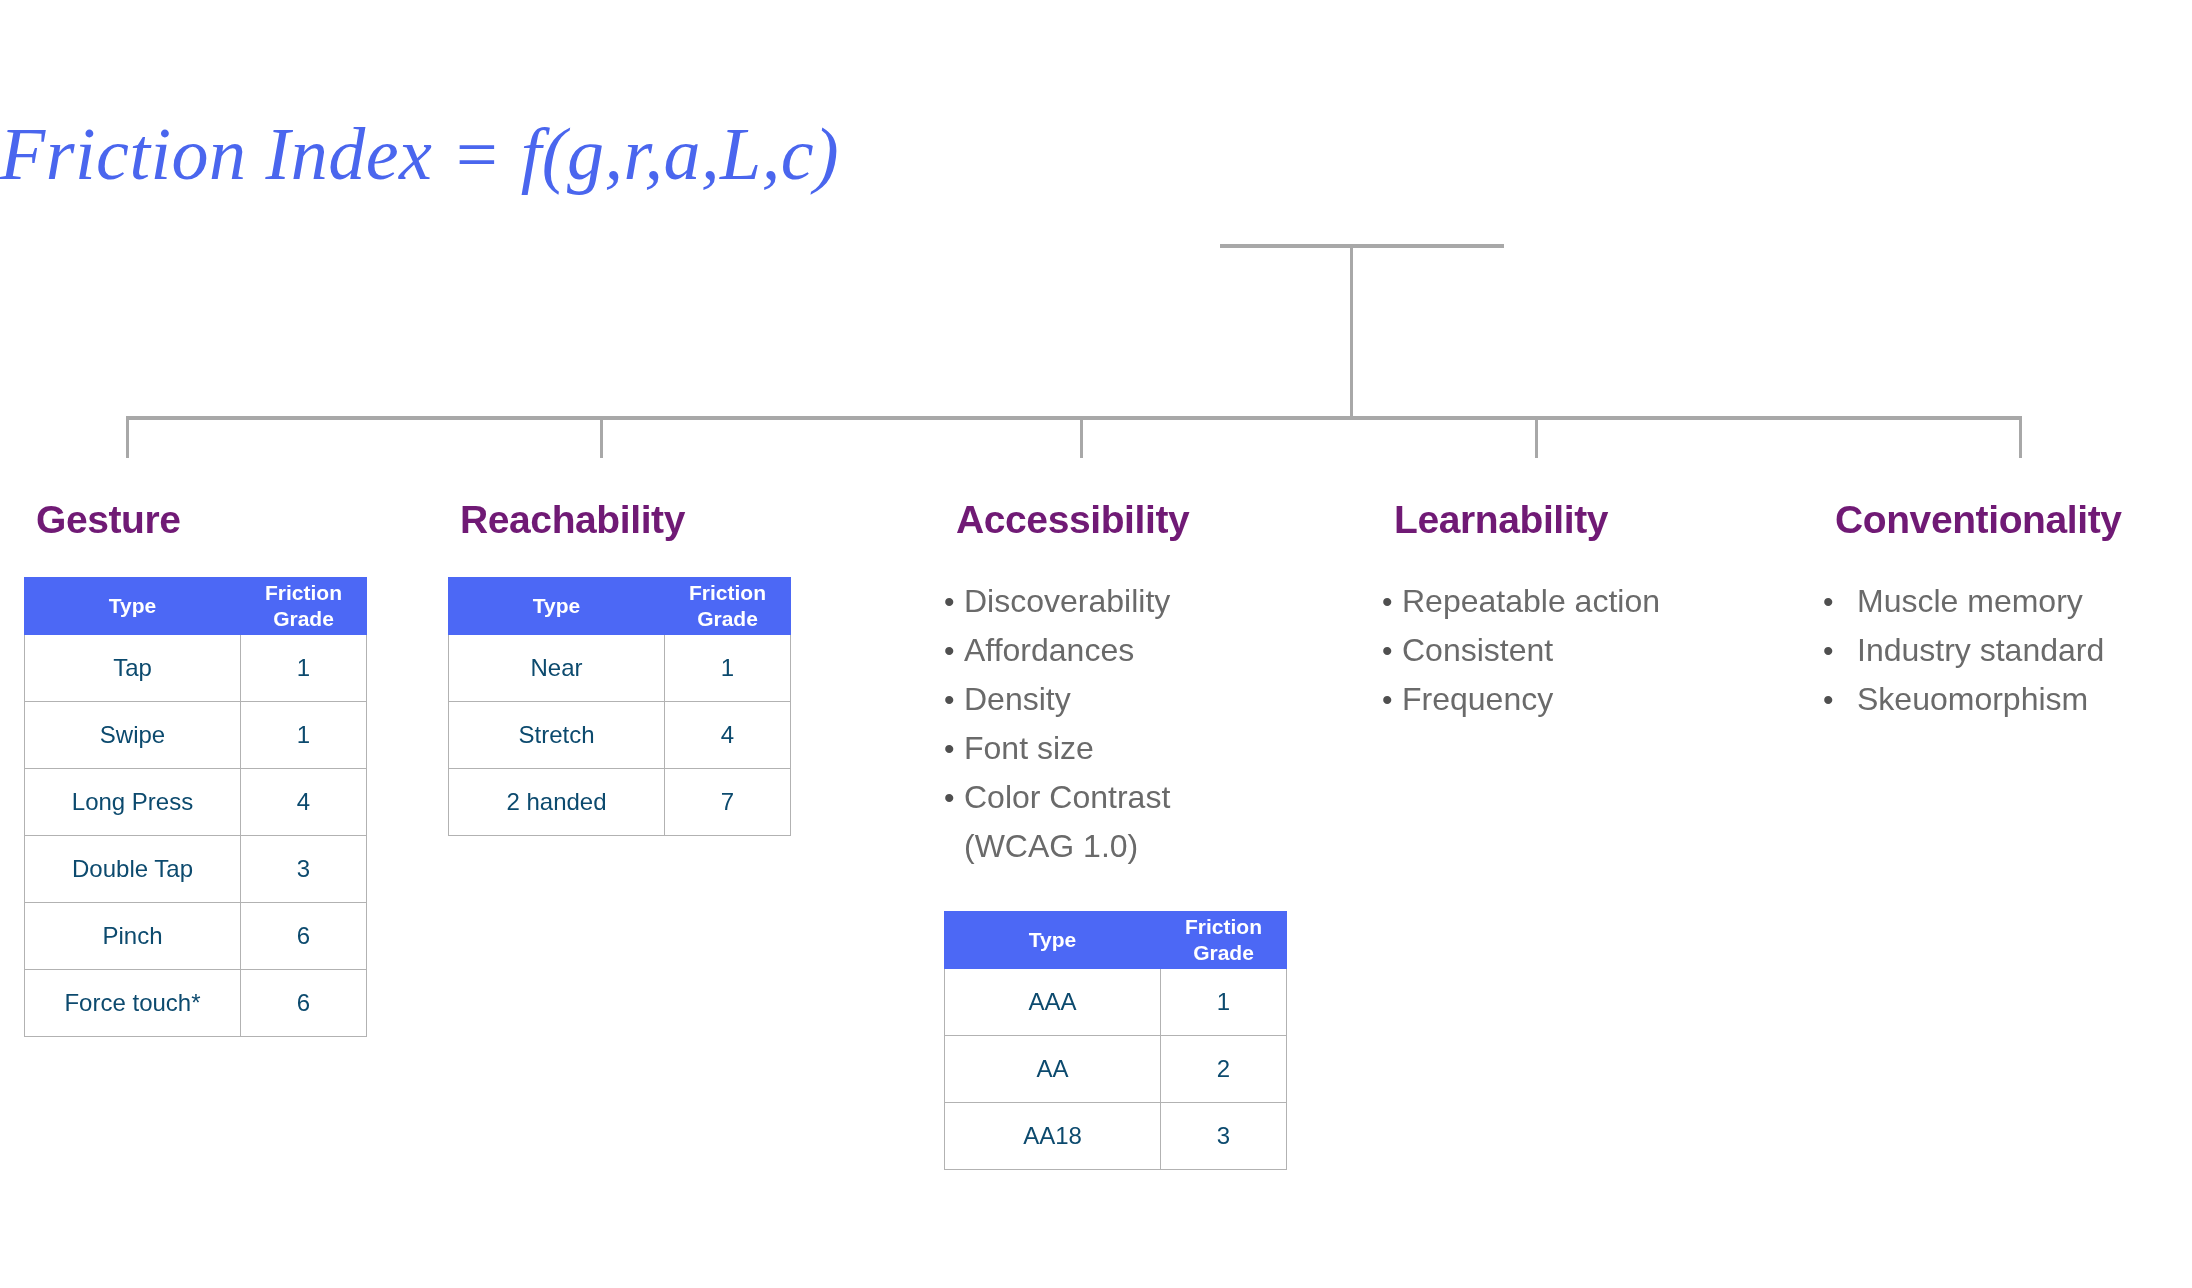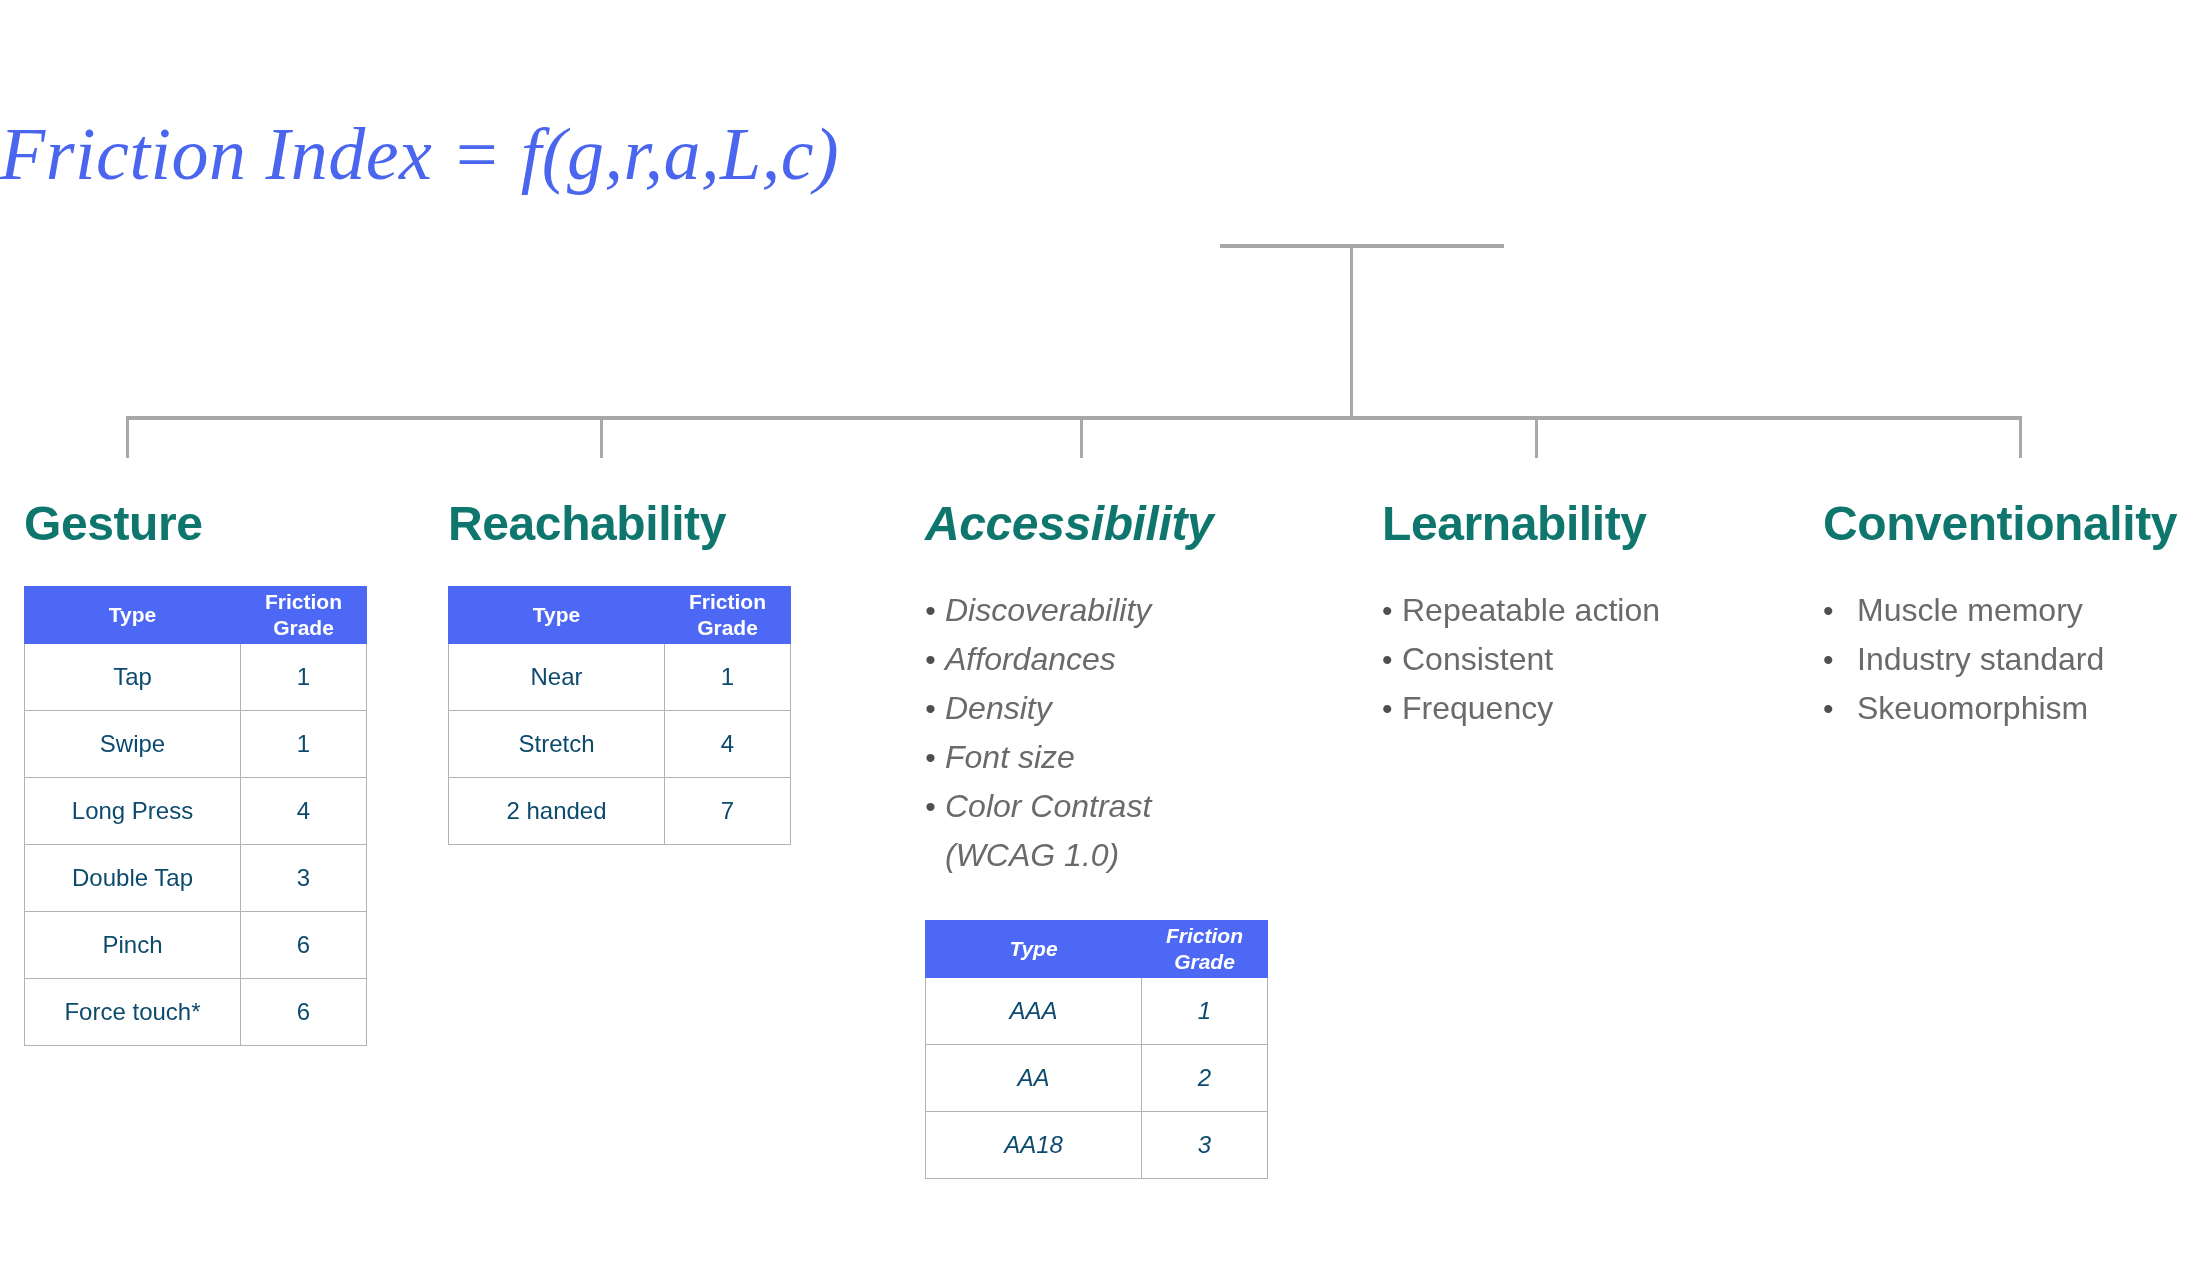--- a/index.html
+++ b/index.html
@@ -50,30 +50,30 @@
   #drop-4 { left: 1535px; }
   #drop-5 { left: 2019px; }
 
   
   .column {
     position: absolute;
     top: 500px;
   }
   #col-gesture        { left: 24px;   width: 420px; }
   #col-reachability   { left: 448px;  width: 420px; }
-  #col-accessibility  { left: 925px;  width: 430px; font-style: italic; }
+  #col-accessibility  { left: 944px;  width: 430px; }
   #col-learnability   { left: 1382px; width: 430px; }
   #col-conventionality{ left: 1823px; width: 369px; }
 
   .section-title {
-    font-size: 48px;
+    font-size: 39px;
     font-weight: bold;
-    color: #0f766e;
+    color: #701a75;
     letter-spacing: -0.4px;
-    margin: 0 0 38px 0;
+    margin: 0 0 38px 12px;
     line-height: 1;
     white-space: nowrap;
   }
 
   
   table.grade-table {
     border-collapse: collapse;
     table-layout: fixed;
     background: #ffffff;
     padding-left: 9px;

